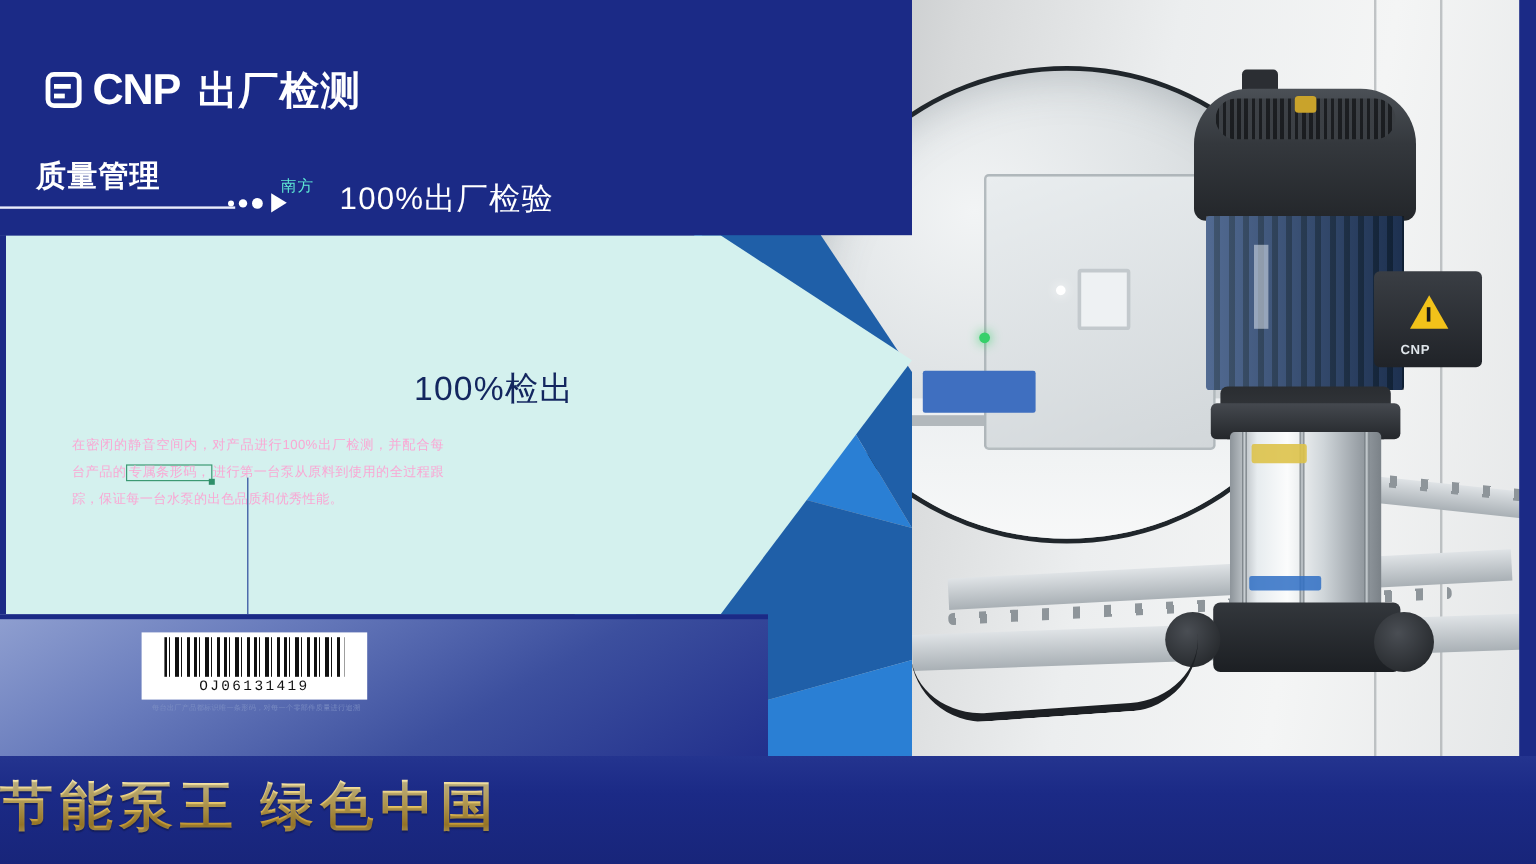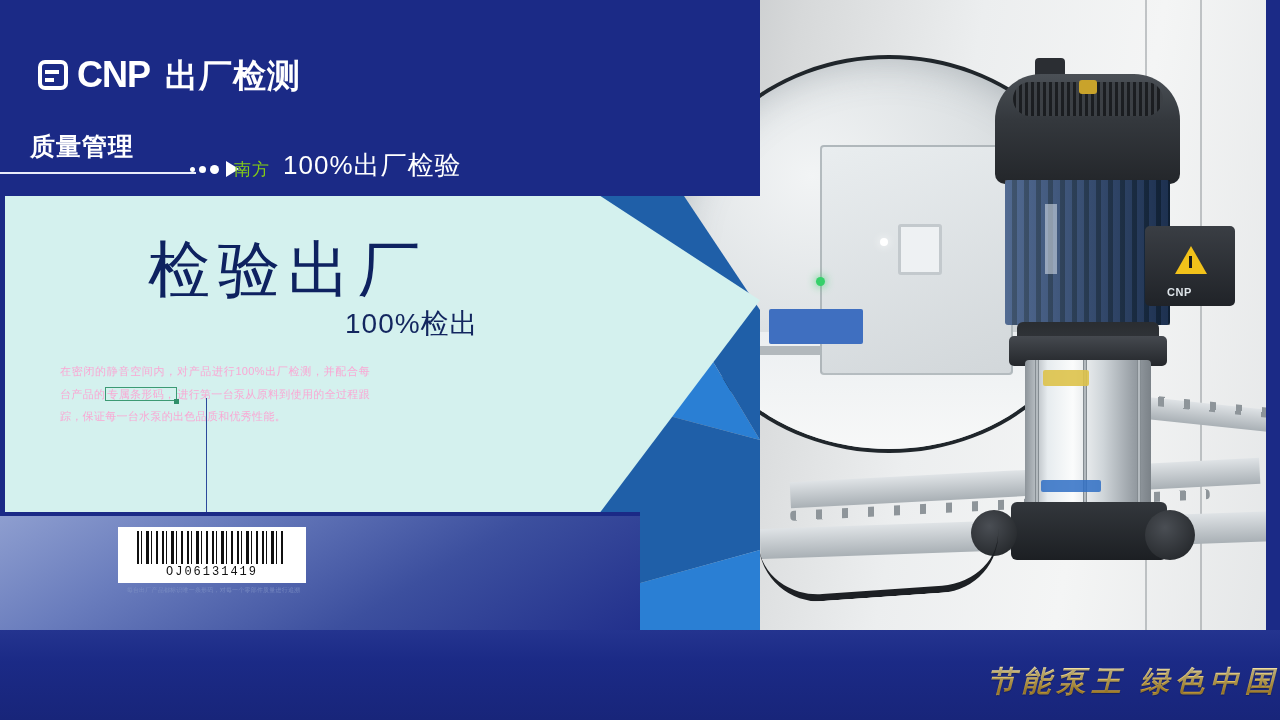--- a/index.html
+++ b/index.html
@@ -207,21 +207,21 @@
     position:absolute;left:0;top:172px;width:196px;height:2px;background:#e9ecfb;
   }
   .dots{position:absolute;left:190px;top:161px;display:flex;align-items:center;gap:4px;}
   .dot{background:#fff;border-radius:50%;}
   .d1{width:5px;height:5px}.d2{width:7px;height:7px}.d3{width:9px;height:9px}
   .tri{
     width:0;height:0;border-top:8px solid transparent;border-bottom:8px solid transparent;
     border-left:13px solid #fff;margin-left:3px;
   }
   .nanfang{
-    position:absolute;left:234px;top:158px;color:#84cc16;font-size:17px;letter-spacing:1px;
+    position:absolute;left:234px;top:146px;color:#5eead4;font-size:13px;letter-spacing:1px;
   }
   .headline{
     position:absolute;left:283px;top:148px;color:#fff;font-size:26px;letter-spacing:1px;text-align:right;
   }
   .mintEdge{
     position:absolute;left:0;top:196px;width:5px;height:316px;
     background:#1b2a86;
   }
   .mintTail{
     position:absolute;left:0;top:196px;width:760px;height:316px;
@@ -284,23 +284,23 @@
 
   
   .chevWrap{position:absolute;left:430px;top:190px;width:330px;height:440px;}
 
   
   .bottomBand{
     position:absolute;left:0;bottom:0;width:1280px;height:90px;
     background:linear-gradient(180deg,#24348f 0%,#1b2a86 35%,#18257a 100%);
   }
   .slogan{
-    position:absolute;left:0;right:0;bottom:18px;text-align:right;
+    position:absolute;left:0;right:0;bottom:18px;text-align:left;
     font-family:"Liberation Serif","DejaVu Serif",serif;
-    font-size:29px;font-weight:bold;letter-spacing:6px;font-style:italic;
+    font-size:44px;font-weight:bold;letter-spacing:6px;
     background:linear-gradient(180deg,#fdf3c4 0%,#e8c86a 45%,#c59a34 75%,#f3e0a0 100%);
     -webkit-background-clip:text;background-clip:text;color:transparent;
     text-shadow:0 1px 1px rgba(0,0,0,.25);
   }
 </style>
 </head>
 <body>
 
 <div class="slide">
 
@@ -367,21 +367,20 @@
       <polygon points="252,120 330,120 330,250" fill="#1f5fa8"></polygon>
       <polygon points="160,205 330,250 330,360 40,440" fill="#1f5fa8"></polygon>
       <polygon points="160,205 40,440 0,440 110,175" fill="#2a7fd4"></polygon>
       <polygon points="330,360 330,440 40,440" fill="#2a7fd4"></polygon>
     </svg>
   </div>
 
   <div class="mintTail"></div>
   <div class="mintEdge"></div>
 
-  <div class="bigTitle">检验出厂</div>
   <div class="subTitle">100%检出</div>
 
   <div class="bodyText">
     <span>在密闭的静音空间内，对产品进行100%出厂检测，并配合每台产品的</span><span class="mark"><span>专属条形码，</span><span class="markHandle"></span></span><span>进行第一台泵从原料到使用的全过程跟踪，保证每一台水泵的出色品质和优秀性能。</span>
   </div>
   <div class="connector"></div>
 
   <div class="headerArea"></div>
 
   <div class="logo">

